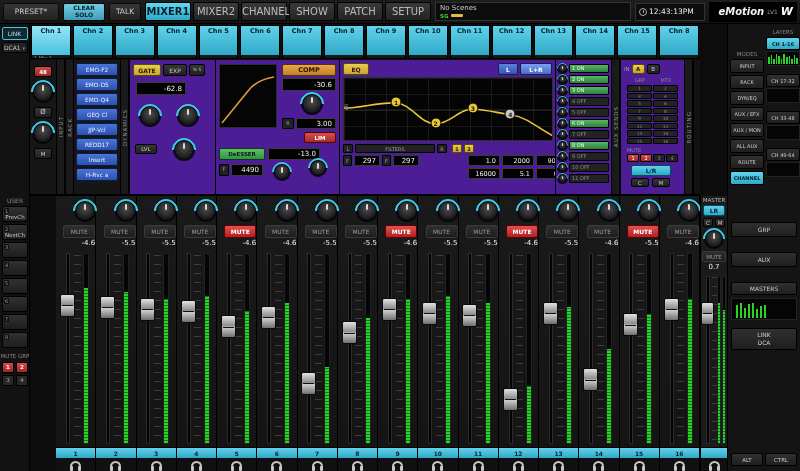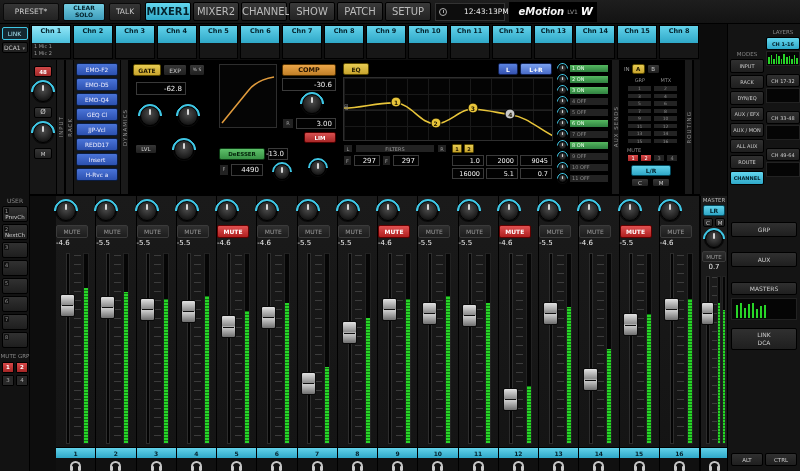--- a/index.html
+++ b/index.html
@@ -15,21 +15,21 @@
   .clearsolo{width:42px;font-size:6px;line-height:1.15;background:linear-gradient(#74cde2,#3d9cba);color:#03222c;font-weight:bold;}
   .talk{width:32px;}
   .maintabs{display:flex;gap:2px;}
   .mtab{width:46px;height:19px;font-size:10px;color:#bbb;background:linear-gradient(#3a3a3a,#232323);border-radius:2px;}
   .mtab.act{background:linear-gradient(#63d6ee,#2fa9c9);color:#04222c;font-weight:bold;}
   .scenes{flex:1;min-width:100px;height:19px;background:#0d0d0d;border:1px solid #333;display:flex;flex-direction:column;justify-content:space-between;padding:1px 4px;}
   .scenetext{font-size:7px;color:#ccc;line-height:8px;}
   .scenerow{display:flex;align-items:center;gap:3px;height:7px;}
   .sg{font-size:5.5px;color:#3ad33a;font-weight:bold;}
   .sgbar{width:12px;height:3px;background:#ddbc3f;border-radius:1px;display:inline-block;}
-  .timebox{width:70px;height:18px;background:#0d0d0d;border:1px solid #333;display:flex;align-items:center;gap:17px;font-size:7.5px;color:#eee;padding:0 3px;}
+  .timebox{width:70px;height:18px;background:#0d0d0d;border:1px solid #333;display:flex;align-items:center;gap:2px;font-size:7.5px;color:#eee;padding:0 3px;}
   .clockicon{width:8px;height:8px;border:1px solid #aaa;border-radius:50%;position:relative;flex:none;}
   .clockicon::after{content:"";position:absolute;left:3px;top:1px;width:1px;height:3px;background:#aaa;}
   .brand{width:88px;height:20px;background:#000;display:flex;align-items:center;justify-content:flex-end;gap:3px;padding:0 4px;}
   .brandmain{font-size:10px;font-style:italic;font-weight:bold;color:#f4f4f4;}
   .brandsub{font-size:6px;color:#999;}
   .waves{font-size:11px;font-weight:bold;font-style:italic;color:#fff;}
 
   
   .leftrail{position:absolute;left:0;top:24px;width:30px;bottom:0;background:#121212;border-right:1px solid #000;}
   .linkbox{display:block;margin:3px auto 2px;width:26px;height:13px;font-size:6px;color:#a8e2f0;background:#142730;border:1px solid #3fc6e4;border-radius:2px;}
@@ -41,21 +41,21 @@
   .ubtn .tag{position:absolute;left:1px;top:1px;font-size:5px;color:#999;background:#101010;padding:0 1px;border-radius:1px;}
   .ubtn .lbl{display:block;margin-top:5px;}
   .mgtitle{font-size:5.5px;color:#8a8a8a;text-align:center;margin-top:5px;line-height:1.2;}
   .mggrid{display:grid;grid-template-columns:12px 12px;gap:2px;justify-content:center;margin-top:2px;}
   .mgchip{height:11px;background:#282828;border:1px solid #000;color:#aaa;font-size:5.5px;border-radius:1px;}
   .mgchip.on{background:linear-gradient(#d84848,#a52525);color:#fff;font-weight:bold;}
 
   
   .chtabs{position:absolute;left:30px;top:24px;width:670px;height:36px;display:flex;background:#0e0e0e;}
   .chtab{flex:1;margin:1px;background:#171717;border:1px solid #000;display:flex;flex-direction:column;overflow:hidden;}
-  .chtab-name{height:17px;line-height:11px;background:linear-gradient(#62d2ea,#2fa8c8);color:#03222c;font-size:6.5px;font-weight:bold;text-align:center;flex:none;}
+  .chtab-name{height:29px;line-height:11px;background:linear-gradient(#62d2ea,#2fa8c8);color:#03222c;font-size:6.5px;font-weight:bold;text-align:center;flex:none;}
   .chtab.sel .chtab-name{background:linear-gradient(#93e7f8,#4cc0dc);}
   .chtab-io{font-size:5px;color:#9a9a9a;line-height:7px;height:7px;padding-left:2px;text-align:left;}
 
   
   .detail{position:absolute;left:30px;top:60px;width:670px;height:136px;background:#121212;border-bottom:2px solid #000;display:flex;}
   .vlabel{flex:none;width:9px;background:#1a1a1a;border-left:1px solid #000;border-right:1px solid #000;color:#8b8b8b;font-size:5.5px;display:flex;align-items:center;justify-content:center;overflow:hidden;}
   .vlabel span{writing-mode:vertical-rl;transform:rotate(180deg);letter-spacing:1px;white-space:nowrap;}
   .inputcol{flex:none;width:26px;background:#161616;display:flex;flex-direction:column;align-items:center;gap:5px;padding-top:6px;}
   .chip{border:1px solid #000;background:linear-gradient(#363636,#202020);color:#ccc;font-size:5.5px;border-radius:2px;text-align:center;}
   .chip.red{background:linear-gradient(#d14848,#a02828);color:#fff;font-weight:bold;}
@@ -63,42 +63,42 @@
   .phase{width:18px;height:11px;font-size:7px;line-height:9px;}
   .knob{width:20px;height:20px;border-radius:50%;position:relative;background:radial-gradient(circle at 50% 38%,#4e4e4e,#181818 72%);border:1px solid #000;box-shadow:0 0 0 1px #090909;flex:none;}
   .knob::before{content:"";position:absolute;inset:-3px;border-radius:50%;border:2px solid transparent;border-top-color:#3fc6e4;border-right-color:#3fc6e4;transform:rotate(-45deg);}
   .knob::after{content:"";position:absolute;left:50%;top:2px;width:2px;height:6px;margin-left:-1px;background:#d8d8d8;border-radius:1px;}
   .knob.md{width:16px;height:16px;}
   .knob.sm{width:9px;height:9px;}
   .knob.sm::before{inset:-2px;border-width:1px;}
   .knob.sm::after{height:3px;top:1px;width:1px;margin-left:-1px;}
   .rackcol{flex:none;width:46px;background:#161616;padding:3px 2px;display:flex;flex-direction:column;gap:2px;}
   .plug{height:13px;font-size:5.8px;background:linear-gradient(#4a74d8,#2c50ae);color:#eef;border:1px solid #0a1c40;border-radius:2px;overflow:hidden;white-space:nowrap;}
-  .panel{flex:none;background:#000000;border-left:1px solid #000;position:relative;}
+  .panel{flex:none;background:#4c1d95;border-left:1px solid #000;position:relative;}
   .gatepanel{width:86px;}
   .ybtn{background:linear-gradient(#e8cc52,#c8a42e);color:#201800;font-weight:bold;border:1px solid #5a4a00;border-radius:2px;font-size:6px;}
   .display{background:#020202;border:1px solid #3a3a3a;color:#f0f0f0;font-size:7px;display:flex;align-items:center;justify-content:flex-end;padding:0 3px;}
   .gate-btn{position: absolute;left:3px;top:4px;width:28px;height:12px;}
   .exp-btn{position:absolute;left:33px;top:4px;width:24px;height:12px;font-size:6px;}
   .pcts{position:absolute;left:59px;top:4px;width:16px;height:12px;font-size:4.5px;line-height:5.5px;}
   .gate-val{position:absolute;left:6px;top:22px;width:50px;height:13px;}
   .gk1{position:absolute;left:10px;top:46px;}
   .gk2{position:absolute;left:48px;top:46px;}
   .lvl-chip{position:absolute;left:5px;top:84px;width:22px;height:10px;}
   .gk3{position:absolute;left:44px;top:80px;}
   .comppanel{width:124px;}
   .compcurve{position:absolute;left:3px;top:4px;width:58px;height:64px;background:#050505;border:1px solid #2e2e2e;}
   .comp-btn{position:absolute;left:66px;top:4px;width:54px;height:12px;background:linear-gradient(#eca648,#c07f28);color:#231300;font-weight:bold;font-size:6.5px;border:1px solid #553300;border-radius:2px;}
   .comp-val{position:absolute;left:66px;top:18px;width:54px;height:13px;}
   .ck1{position:absolute;left:86px;top:34px;}
   .r-chip{position:absolute;left:66px;top:58px;width:12px;height:11px;}
   .r-val{position:absolute;left:80px;top:58px;width:40px;height:11px;}
   .lim-btn{position:absolute;left:88px;top:72px;width:32px;height:11px;background:linear-gradient(#d85050,#a82828);color:#fff;font-size:5.5px;font-weight:bold;border:1px solid #500000;border-radius:2px;}
   .deesser-btn{position:absolute;left:3px;top:88px;width:46px;height:12px;background:linear-gradient(#5ec06a,#379244);color:#03240a;font-size:5.5px;font-weight:bold;border:1px solid #0c3a14;border-radius:2px;}
-  .de-val{position:absolute;left:52px;top:88px;width:20px;height:12px;}
+  .de-val{position:absolute;left:52px;top:88px;width:52px;height:12px;}
   .f-chip{position:absolute;left:3px;top:104px;width:10px;height:12px;}
   .f-val{position:absolute;left:15px;top:104px;width:32px;height:12px;}
   .ck2{position:absolute;left:58px;top:104px;}
   .ck3{position:absolute;left:94px;top:100px;}
   .eqpanel{width:216px;}
   .eq-btn{position:absolute;left:3px;top:3px;width:26px;height:12px;}
   .bluebtn{background:linear-gradient(#5a82e0,#3552b0);color:#fff;font-size:6px;font-weight:bold;border:1px solid #102050;border-radius:2px;}
   .lbtn{position:absolute;left:158px;top:3px;width:20px;height:12px;}
   .lrbtn{position:absolute;left:180px;top:3px;width:32px;height:12px;background:linear-gradient(#79a0f0,#4a6cc8);}
   .eqgraph{position:absolute;left:3px;top:17px;width:210px;height:64px;background:#040404;border:1px solid #2e2e2e;overflow:hidden;background-image:repeating-linear-gradient(to right,#191919 0 1px,transparent 1px 21px),repeating-linear-gradient(to bottom,#191919 0 1px,transparent 1px 16px);}
@@ -107,21 +107,21 @@
   .eqpt.gray{background:#c8c8c8;}
   .filtershdr{position:absolute;left:3px;top:84px;width:104px;height:9px;display:flex;gap:2px;}
   .minichip{background:#222;border:1px solid #000;color:#9a9a9a;font-size:5px;text-align:center;border-radius:1px;display:inline-block;line-height:8px;}
   .fh-l,.fh-r{width:10px;height:9px;}
   .fh-c{flex:1;height:9px;}
   .filtersrow{position:absolute;left:3px;top:95px;display:flex;gap:2px;align-items:center;}
   .fchip{width:9px;height:11px;line-height:10px;}
   .fl{width:26px;height:11px;}
   .bandhdr{position:absolute;left:112px;top:84px;display:flex;gap:2px;}
   .bandchip{width:10px;height:9px;font-size:5px;background:linear-gradient(#e8cc52,#c8a42e);color:#201800;font-weight:bold;border:1px solid #5a4a00;border-radius:1px;}
-  .bandgrid{position:absolute;left:112px;top:95px;display:grid;grid-template-columns:repeat(3,32px);gap:2px;}
+  .bandgrid{position:absolute;left:128px;top:95px;display:grid;grid-template-columns:repeat(3,32px);gap:2px;}
   .bd{height:11px;font-size:6.5px;}
   .auxpanel{width:56px;display:flex;flex-direction:column;gap:1px;padding:3px 2px;}
   .auxrow{display:flex;align-items:center;gap:2px;height:10px;flex:none;}
   .auxchip{flex:1;height:9px;font-size:5px;background:#232323;color:#8a8a8a;border:1px solid #000;border-radius:1px;text-align:left;padding-left:2px;}
   .auxchip.on{background:linear-gradient(#55b860,#2f8040);color:#eaffea;}
   .routpanel{width:64px;}
   .inrow{position:absolute;left:3px;top:4px;display:flex;gap:2px;align-items:center;}
   .inlbl{color:#999;font-size:5.5px;}
   .achip{width:13px;height:10px;font-size:5.5px;}
   .bchip{width:13px;height:10px;font-size:5.5px;}
@@ -133,21 +133,21 @@
   .rmchip{height:8px;background:#232323;border:1px solid #000;color:#888;font-size:5px;border-radius:1px;}
   .rmchip.on{background:linear-gradient(#d84848,#a52525);color:#fff;}
   .cyanbtn{background:linear-gradient(#62d2ea,#2fa8c8);color:#03222c;font-weight:bold;border:1px solid #044b5e;border-radius:2px;}
   .lrbig{position:absolute;left:10px;top:105px;width:40px;height:11px;font-size:6px;}
   .cmrow{position:absolute;left:10px;top:118px;display:flex;gap:3px;}
   .cmchip{width:18px;height:9px;font-size:5.5px;}
   .fillerpanel{flex:1;background:#121212;border-left:1px solid #000;}
 
   
   .faders{position:absolute;left:30px;top:196px;width:670px;bottom:0;background:#0d0d0d;display:flex;padding-left:26px;}
-  .strip{flex:1;border-right:1px solid #000;background:linear-gradient(#1a1a1a,#141414);display:flex;flex-direction:column;align-items:flex-start;min-width:0;}
+  .strip{flex:1;border-right:1px solid #000;background:linear-gradient(#1a1a1a,#141414);display:flex;flex-direction:column;align-items:flex-end;min-width:0;}
   .strip>.knob{margin-top:5px;}
   .mutebtn{margin-top:4px;width:32px;height:13px;font-size:6px;color:#999;background:linear-gradient(#2f2f2f,#1e1e1e);border:1px solid #3a3a3a;border-radius:2px;flex:none;}
   .mutebtn.on{background:linear-gradient(#e05050,#b02020);color:#fff;font-weight:bold;border-color:#600000;}
   .db{height:11px;line-height:11px;font-size:7px;color:#f0f0f0;flex:none;}
   .fzone{flex:1;width:100%;position:relative;margin:2px 0 1px;}
   .ticks{position:absolute;left:50%;top:2%;bottom:2%;width:7px;margin-left:-2px;background:repeating-linear-gradient(to bottom,#3c3c3c 0 1px,transparent 1px 9px);}
   .ftrack{position:absolute;left:30%;top:1%;bottom:1%;width:4px;margin-left:-2px;background:#030303;border:1px solid #2c2c2c;}
   .fhandle{position:absolute;left:30%;width:15px;height:23px;margin-left:-8px;background:linear-gradient(#e2e2e2,#8e8e8e 45%,#cccccc 55%,#6f6f6f);border:1px solid #0a0a0a;border-radius:2px;}
   .fhandle::after{content:"";position:absolute;left:1px;right:1px;top:50%;height:1px;background:#111;}
   .mtrack{position:absolute;right:16%;top:1%;bottom:1%;width:6px;background:#050505;border:1px solid #222;}
@@ -205,20 +205,27 @@
     <button class="tbtn clearsolo">CLEAR SOLO</button>
     <button class="tbtn talk">TALK</button>
     <div class="maintabs">
         <button class="mtab act">MIXER1</button>
         <button class="mtab">MIXER2</button>
         <button class="mtab">CHANNEL</button>
         <button class="mtab">SHOW</button>
         <button class="mtab">PATCH</button>
         <button class="mtab">SETUP</button>
       </div>
+    <div class="scenes">
+      <div class="scenetext">No Scenes</div>
+      <div class="scenerow">
+        <span class="sg">SG</span>
+        <span class="sgbar"></span>
+      </div>
+    </div>
     <div class="timebox">
       <span class="clockicon"></span>
       <span>12:43:13PM</span>
     </div>
     <div class="brand">
       <span class="brandmain">eMotion</span>
       <span class="brandsub">LV1</span>
       <span class="waves">W</span>
     </div>
   </div>

